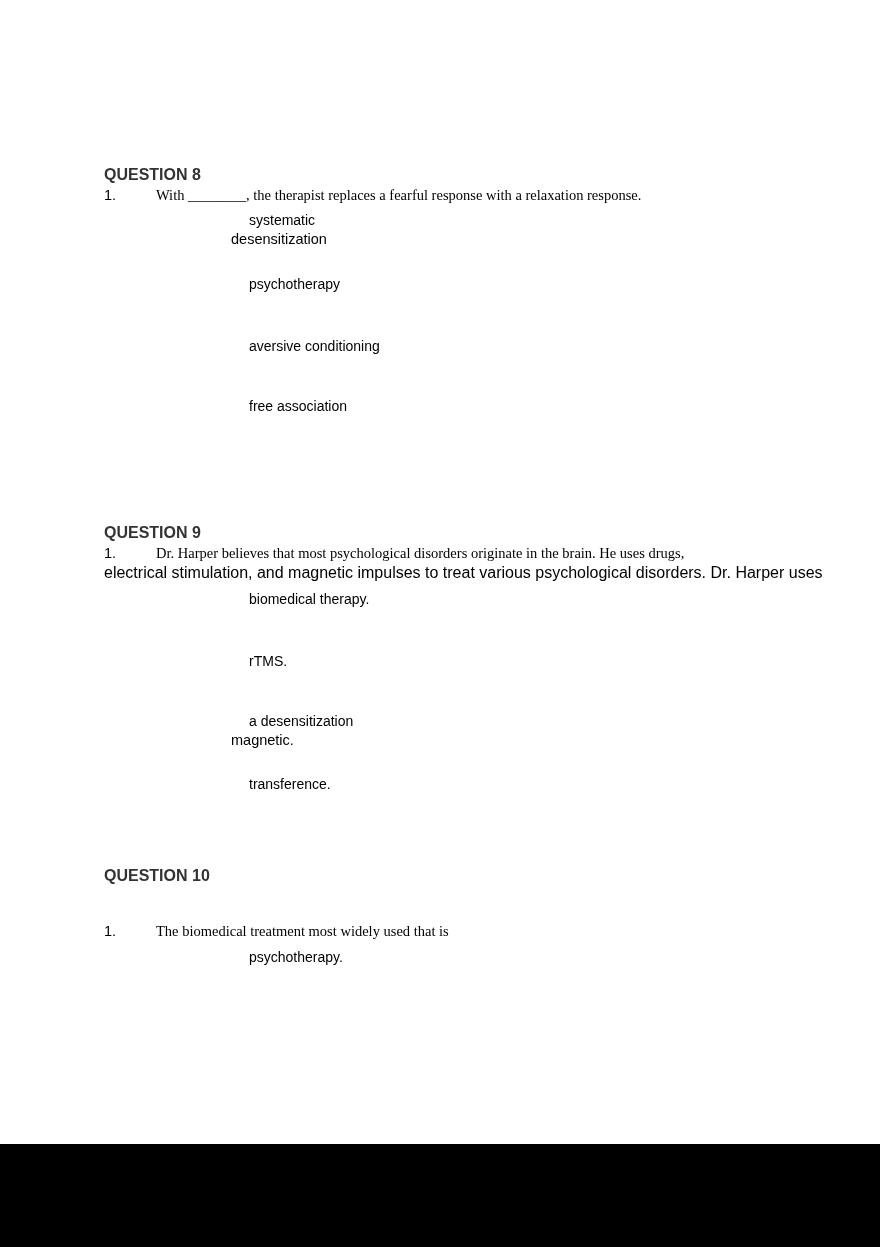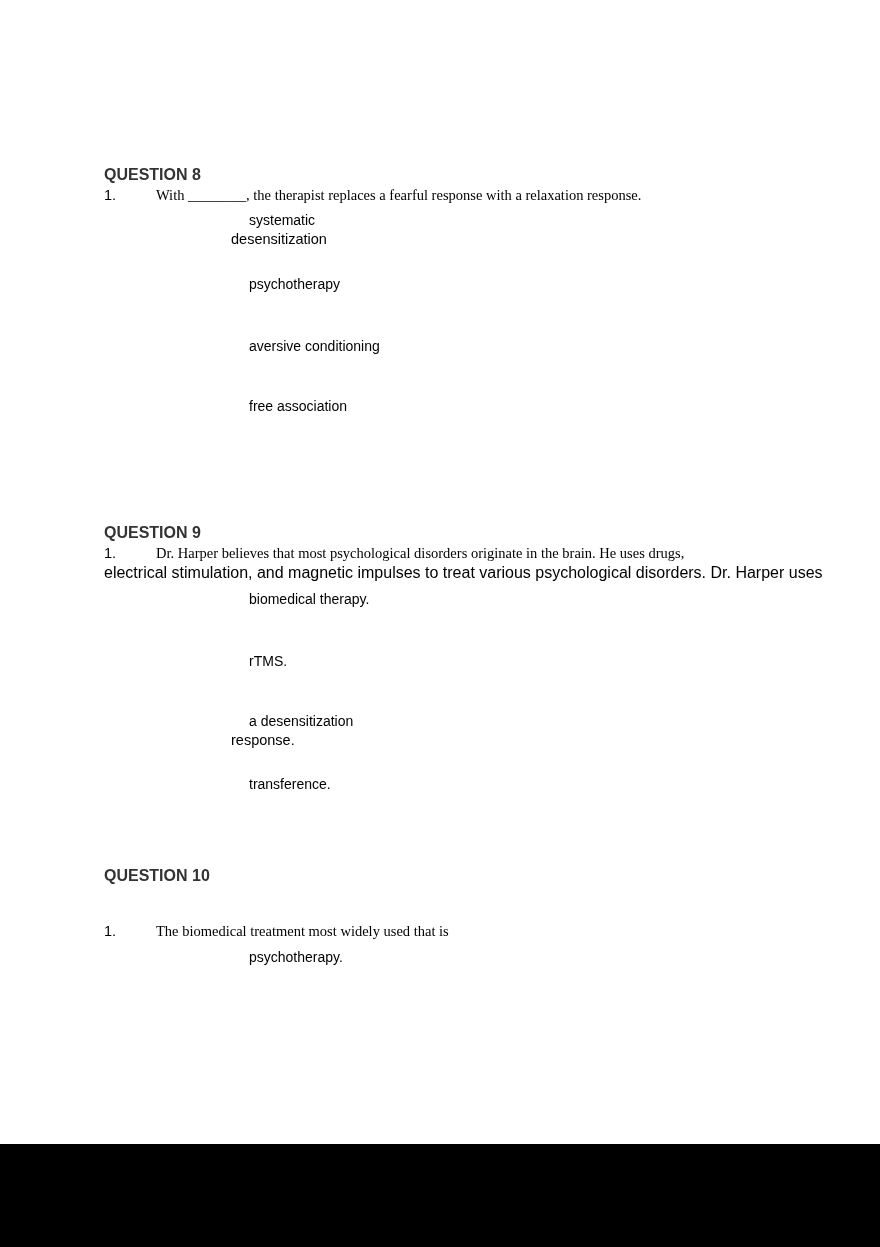--- a/index.html
+++ b/index.html
@@ -39,21 +39,21 @@
 
   <div>
     <div class="abs qhead" style="top:524px">QUESTION 9</div>
     <div class="abs qnum" style="top:545px">1.</div>
     <div class="abs qtext" style="top:545px">Dr. Harper believes that most psychological disorders originate in the brain. He uses drugs,</div>
     <div class="abs qcont" style="top:564px">electrical stimulation, and magnetic impulses to treat various psychological disorders. Dr. Harper uses</div>
     <div class="abs opt" style="top:591px">biomedical therapy.</div>
     <div class="abs opt" style="top:653px">rTMS.</div>
     <div>
       <div class="abs opt" style="top:713px">a desensitization</div>
-      <div class="abs opt2" style="top:732px">response.</div>
+      <div class="abs opt2" style="top:732px">magnetic.</div>
     </div>
     <div class="abs opt" style="top:776px">transference.</div>
   </div>
 
   <div>
     <div class="abs qhead" style="top:867px">QUESTION 10</div>
     <div class="abs qnum" style="top:923px">1.</div>
     <div class="abs qtext" style="top:923px">The biomedical treatment most widely used that is</div>
     <div class="abs opt" style="top:949px">psychotherapy.</div>
   </div>

